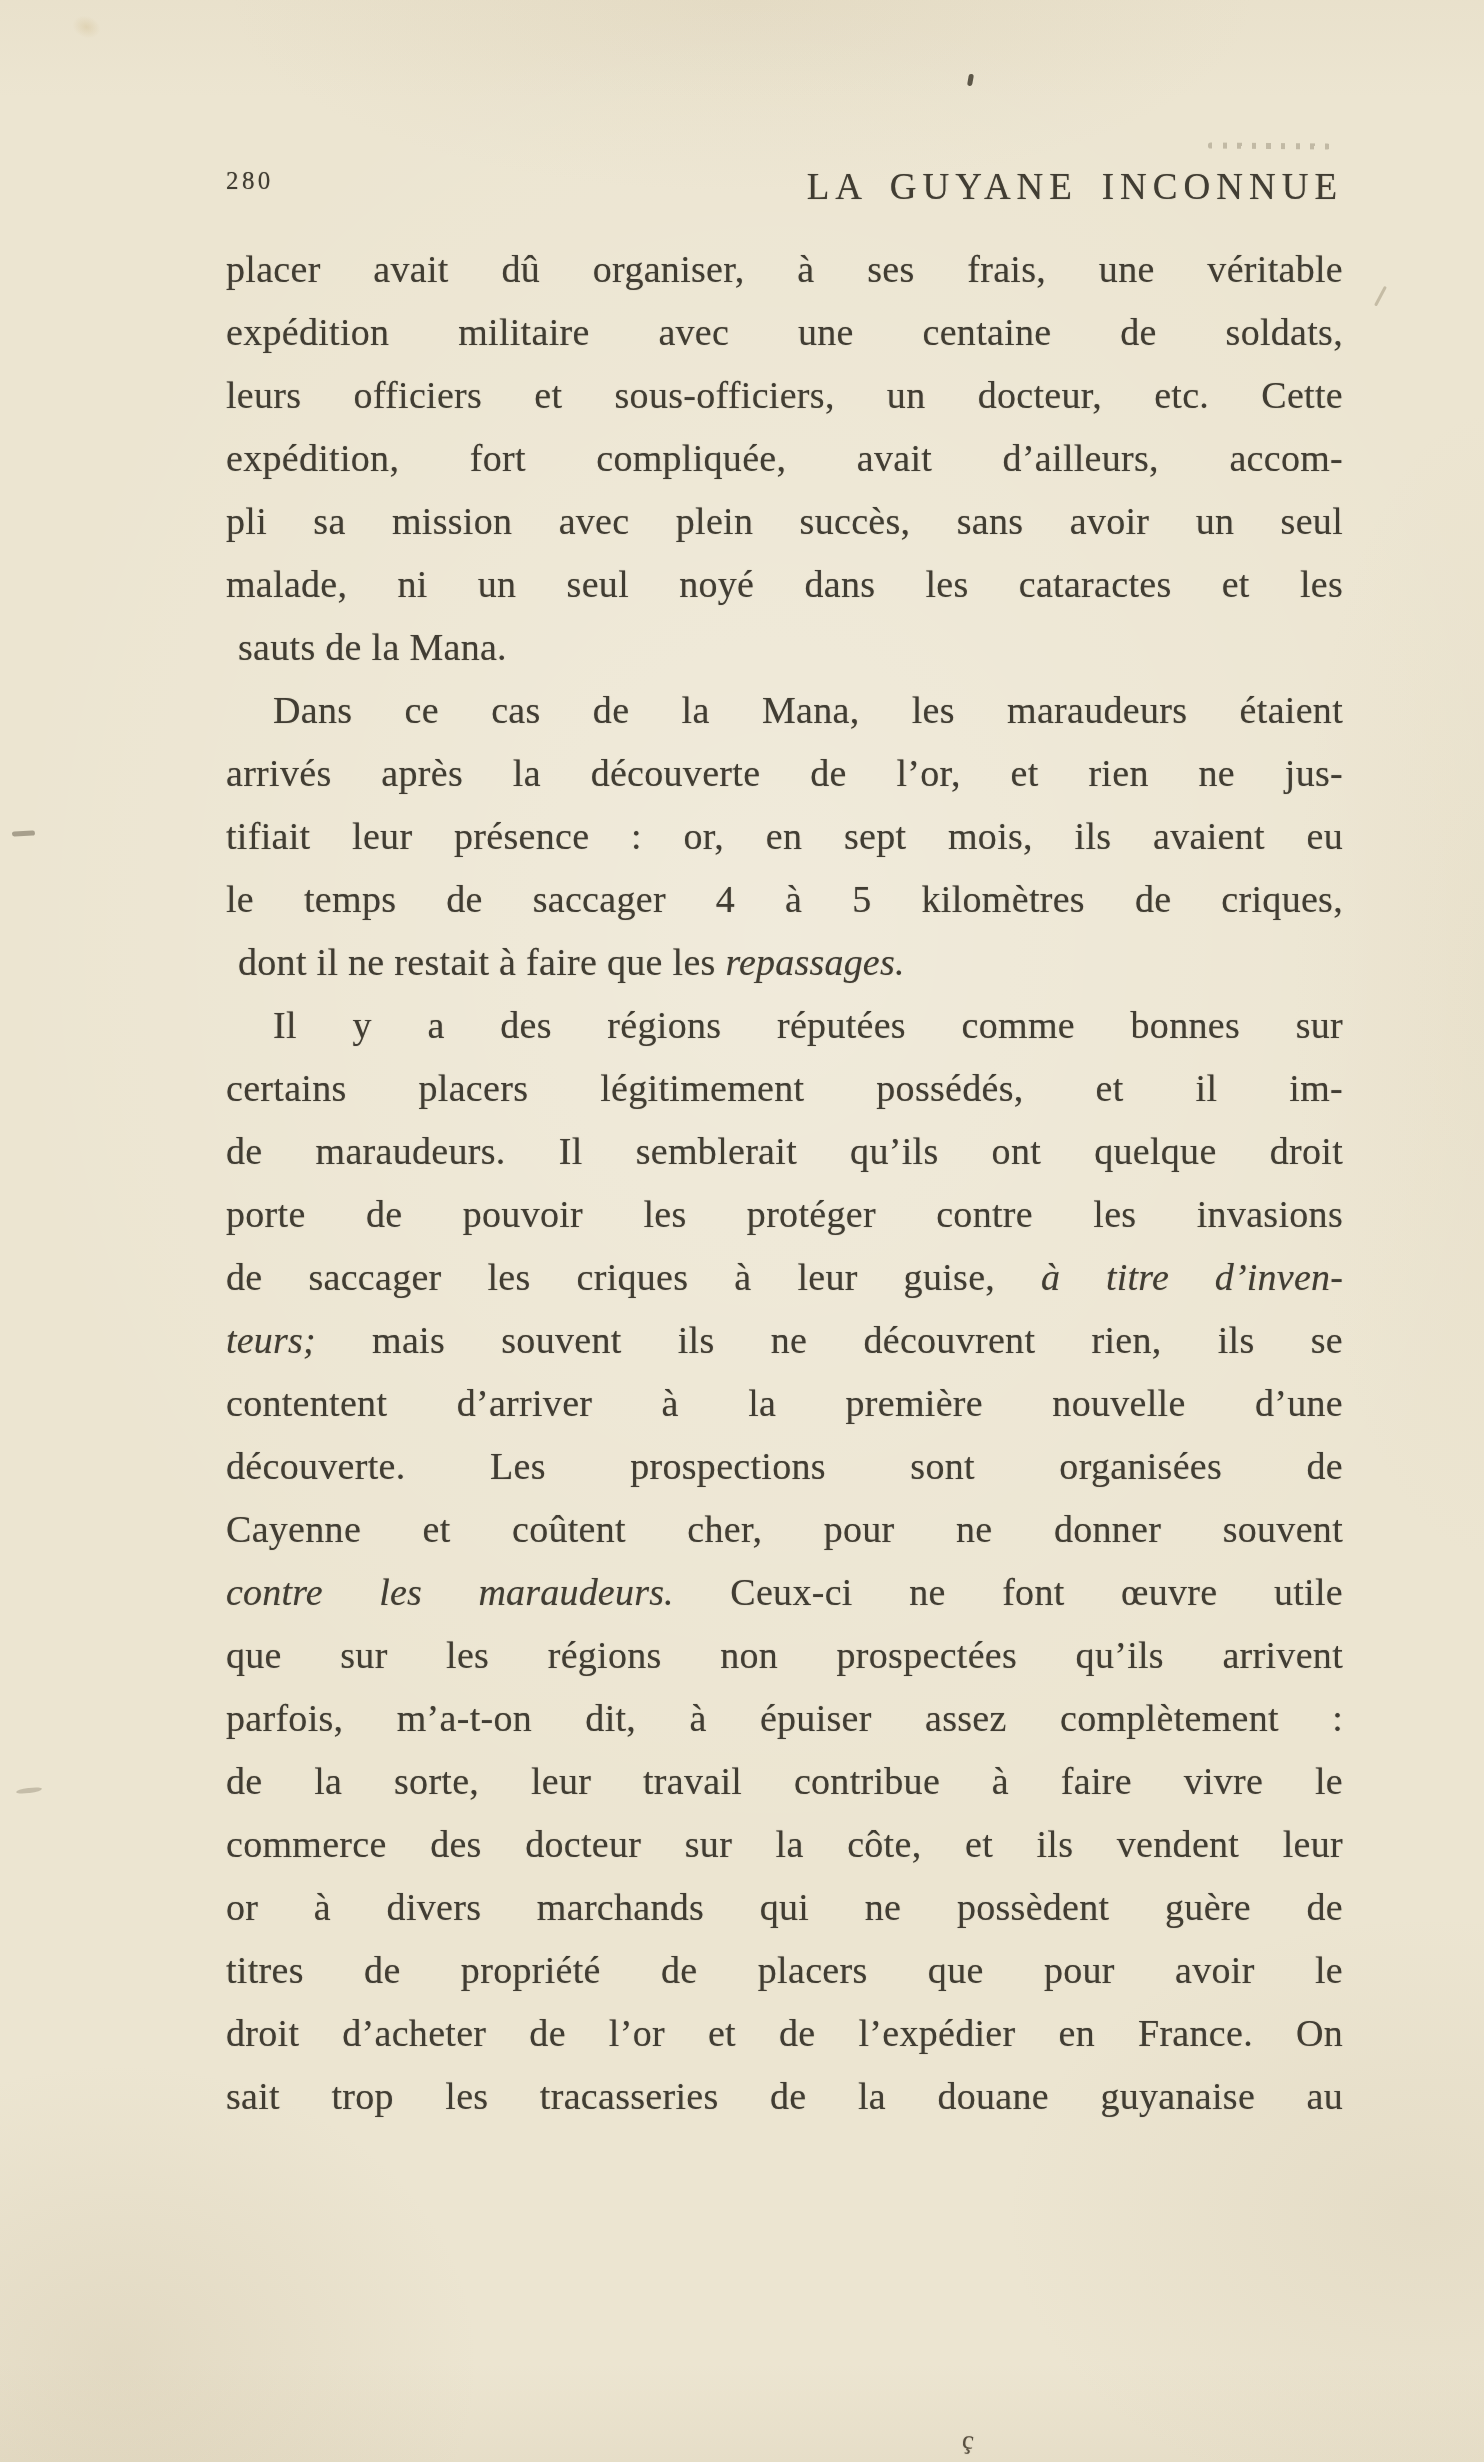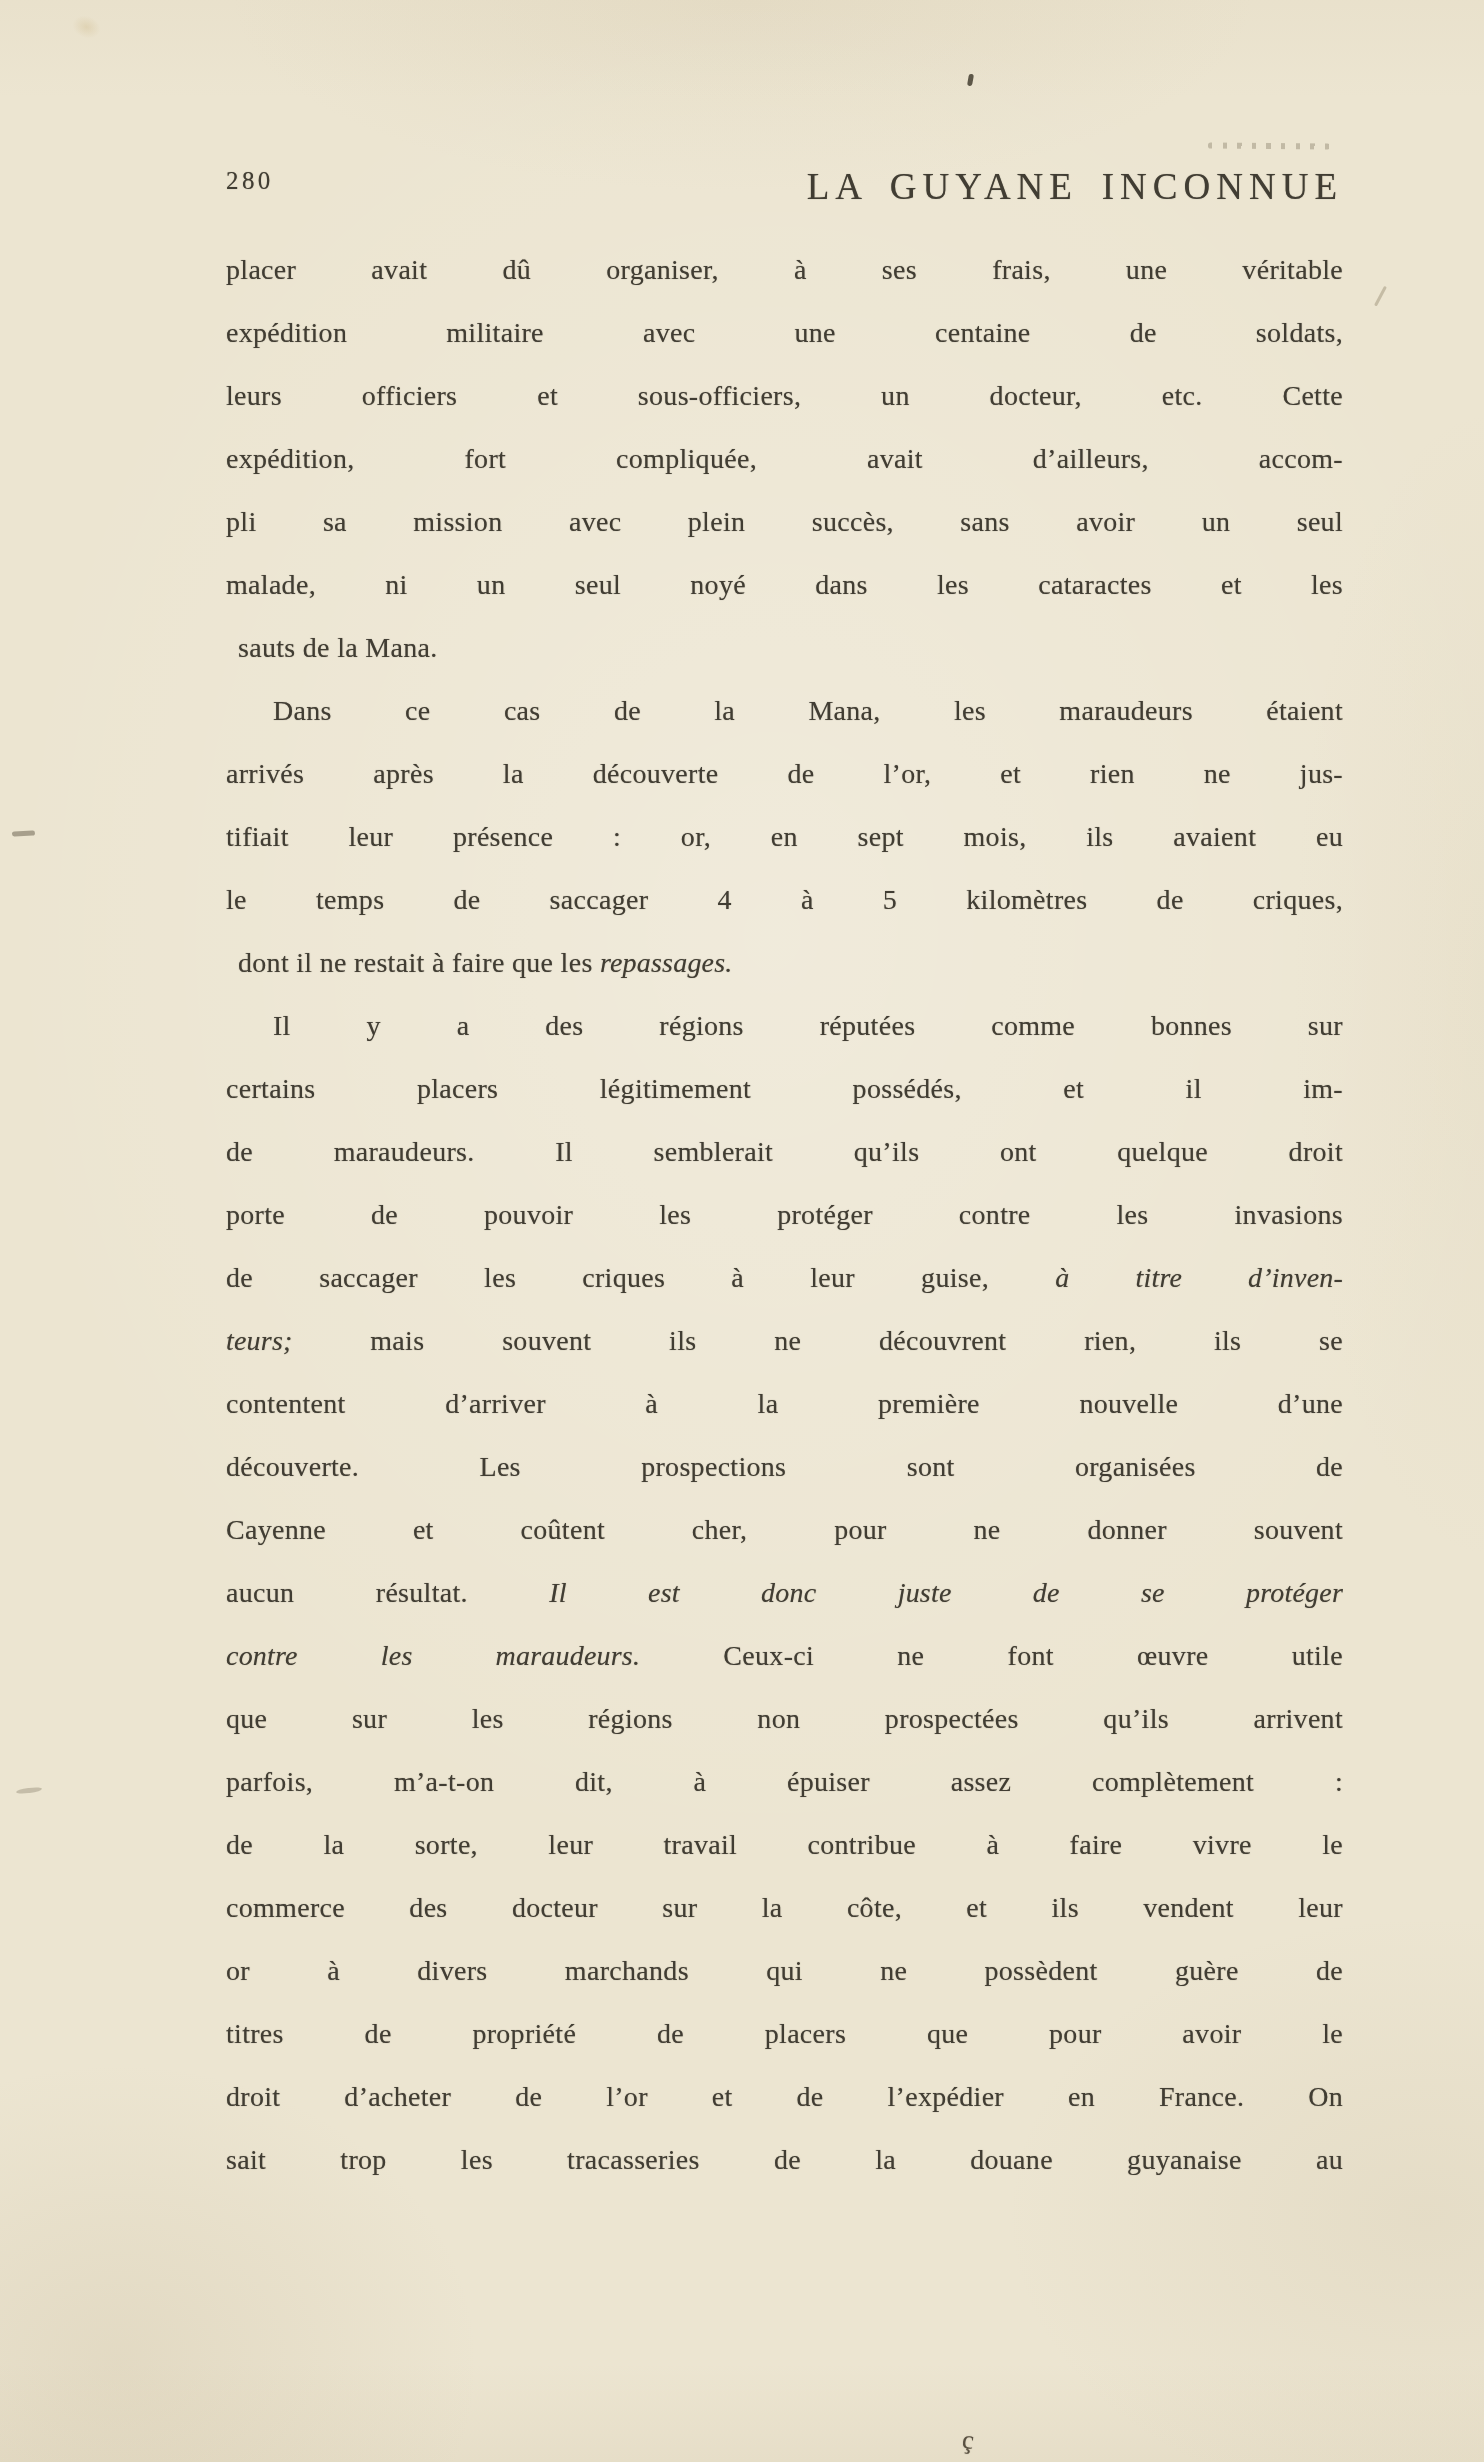--- a/index.html
+++ b/index.html
@@ -39,21 +39,21 @@
   .runtitle{
     position:absolute;left:17px;right:0;top:0;
     text-align:right;
     font-size:37px;letter-spacing:6px;
     word-spacing:8.6px;
   }
   
   .bodytext{
     position:absolute;
     left:226px;top:238px;width:1117px;
-    font-size:28px;
+    font-size:38px;
     line-height:63px;
     color:var(--ink);
     letter-spacing:0.3px;
     text-shadow:0 0 1px rgba(62,56,44,0.5);
   }
   .line{
     text-align:justify;
     text-align-last:justify;
     height:63px;
     overflow:hidden;
@@ -136,21 +136,20 @@
       <div class="line noj"><span>dont il ne restait à faire que les </span><em>repassages.</em></div>
       <div class="line indent"><span>Il y a des régions réputées comme bonnes sur</span></div>
       <div class="line"><span>certains placers légitimement possédés, et il im-</span></div>
       <div class="line"><span>de maraudeurs. Il semblerait qu’ils ont quelque droit</span></div>
       <div class="line"><span>porte de pouvoir les protéger contre les invasions</span></div>
       <div class="line"><span>de saccager les criques à leur guise, </span><em>à titre d’inven-</em></div>
       <div class="line"><em>teurs;</em><span> mais souvent ils ne découvrent rien, ils se</span></div>
       <div class="line"><span>contentent d’arriver à la première nouvelle d’une</span></div>
       <div class="line"><span>découverte. Les prospections sont organisées de</span></div>
       <div class="line"><span>Cayenne et coûtent cher, pour ne donner souvent</span></div>
-      <div class="line"><span>aucun résultat. </span><em>Il est donc juste de se protéger</em></div>
       <div class="line"><em>contre les maraudeurs.</em><span> Ceux-ci ne font œuvre utile</span></div>
       <div class="line"><span>que sur les régions non prospectées qu’ils arrivent</span></div>
       <div class="line"><span>parfois, m’a-t-on dit, à épuiser assez complètement :</span></div>
       <div class="line"><span>de la sorte, leur travail contribue à faire vivre le</span></div>
       <div class="line"><span>commerce des docteur sur la côte, et ils vendent leur</span></div>
       <div class="line"><span>or à divers marchands qui ne possèdent guère de</span></div>
       <div class="line"><span>titres de propriété de placers que pour avoir le</span></div>
       <div class="line"><span>droit d’acheter de l’or et de l’expédier en France. On</span></div>
       <div class="line"><span>sait trop les tracasseries de la douane guyanaise au</span></div>
     </div>

